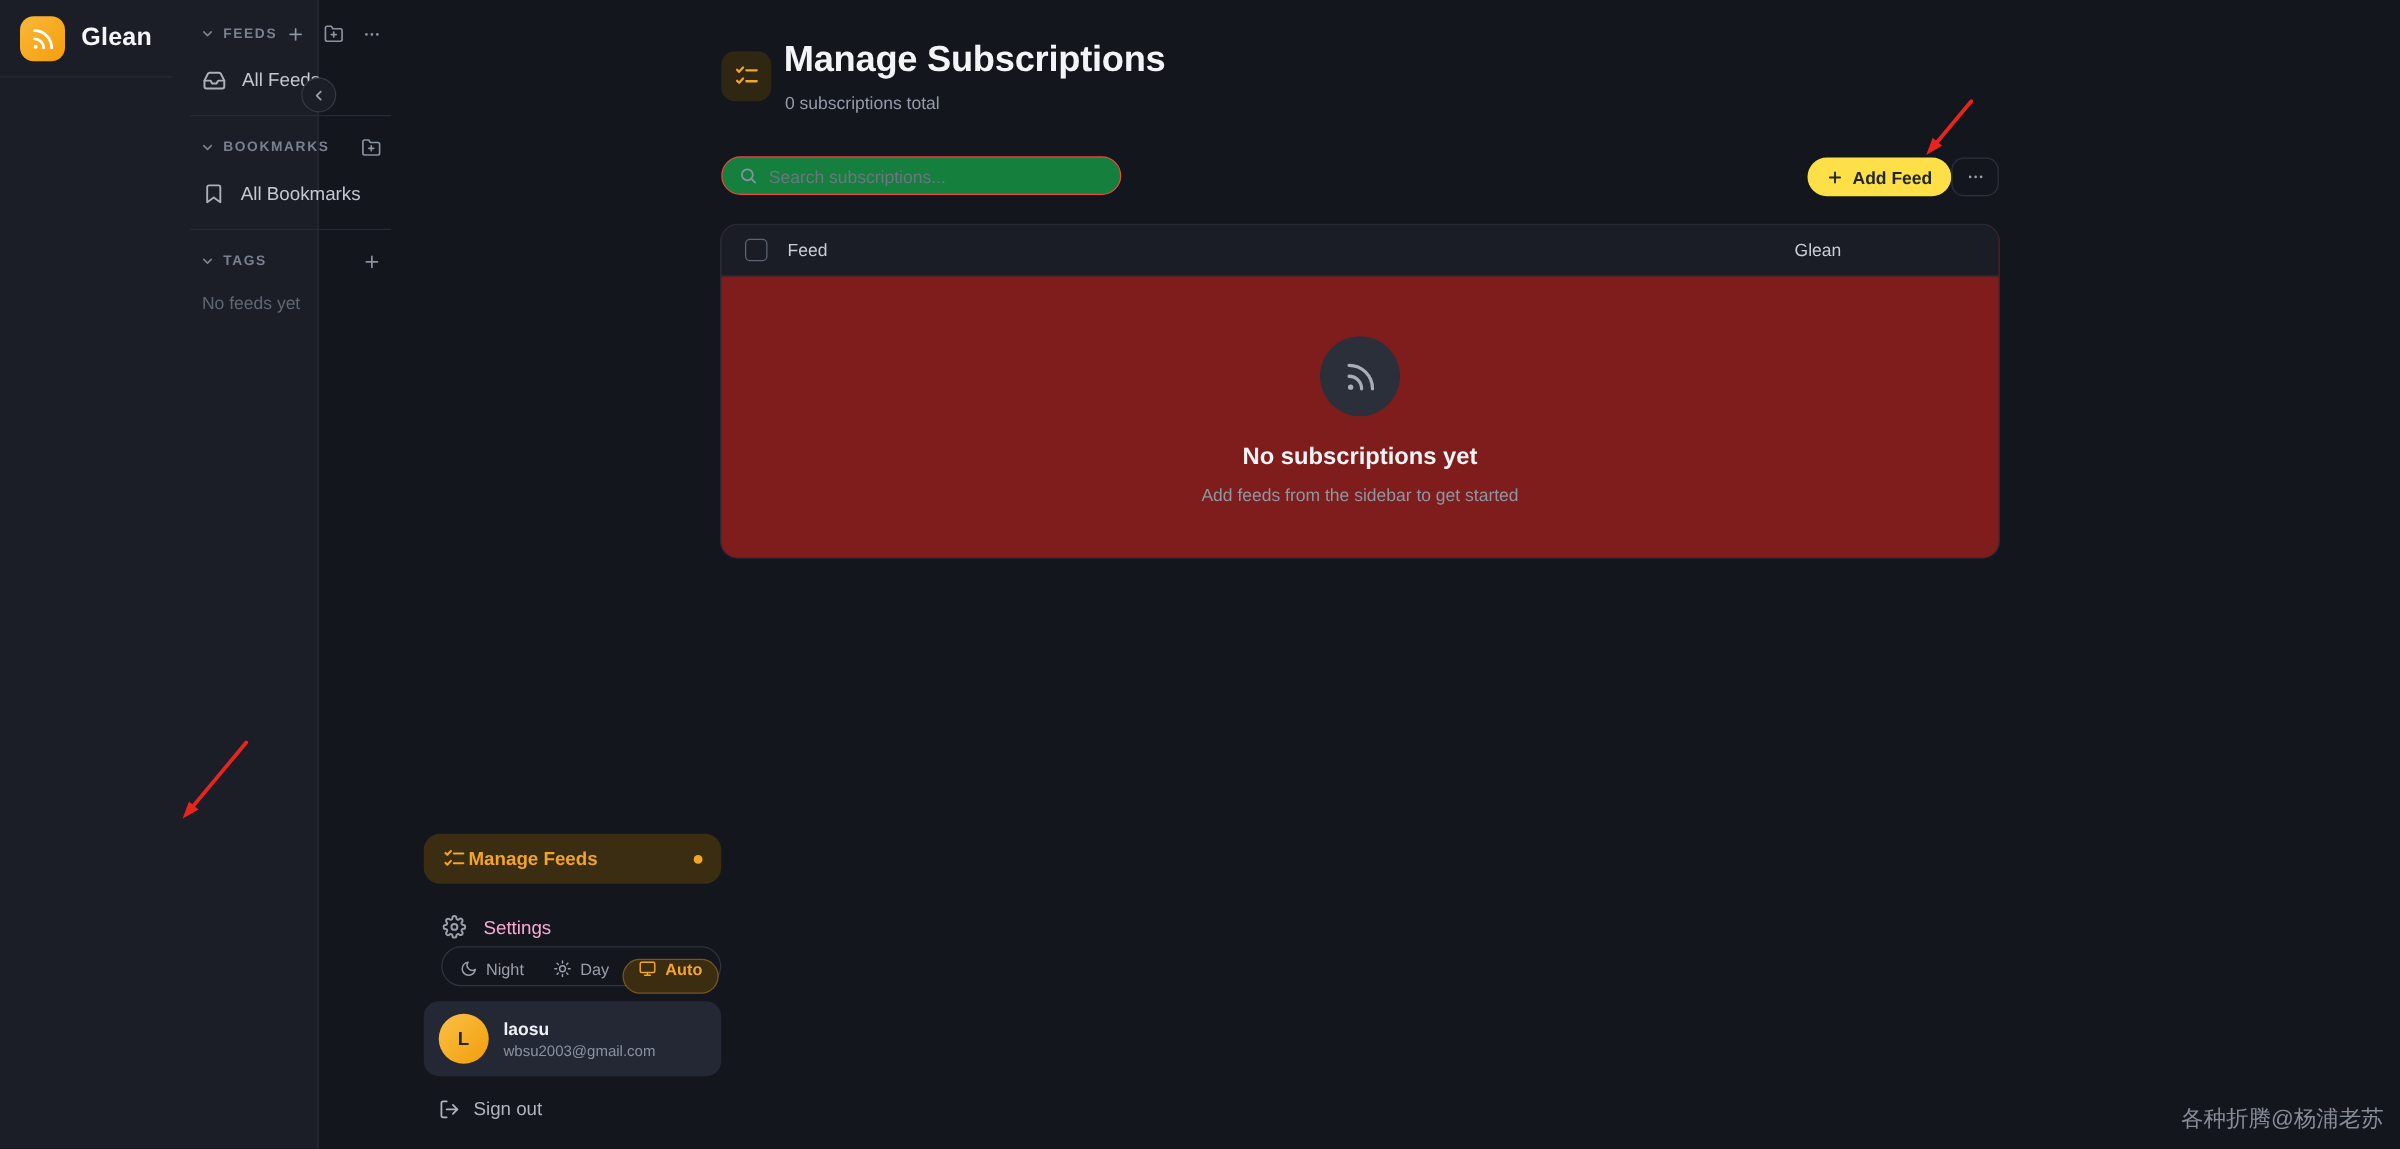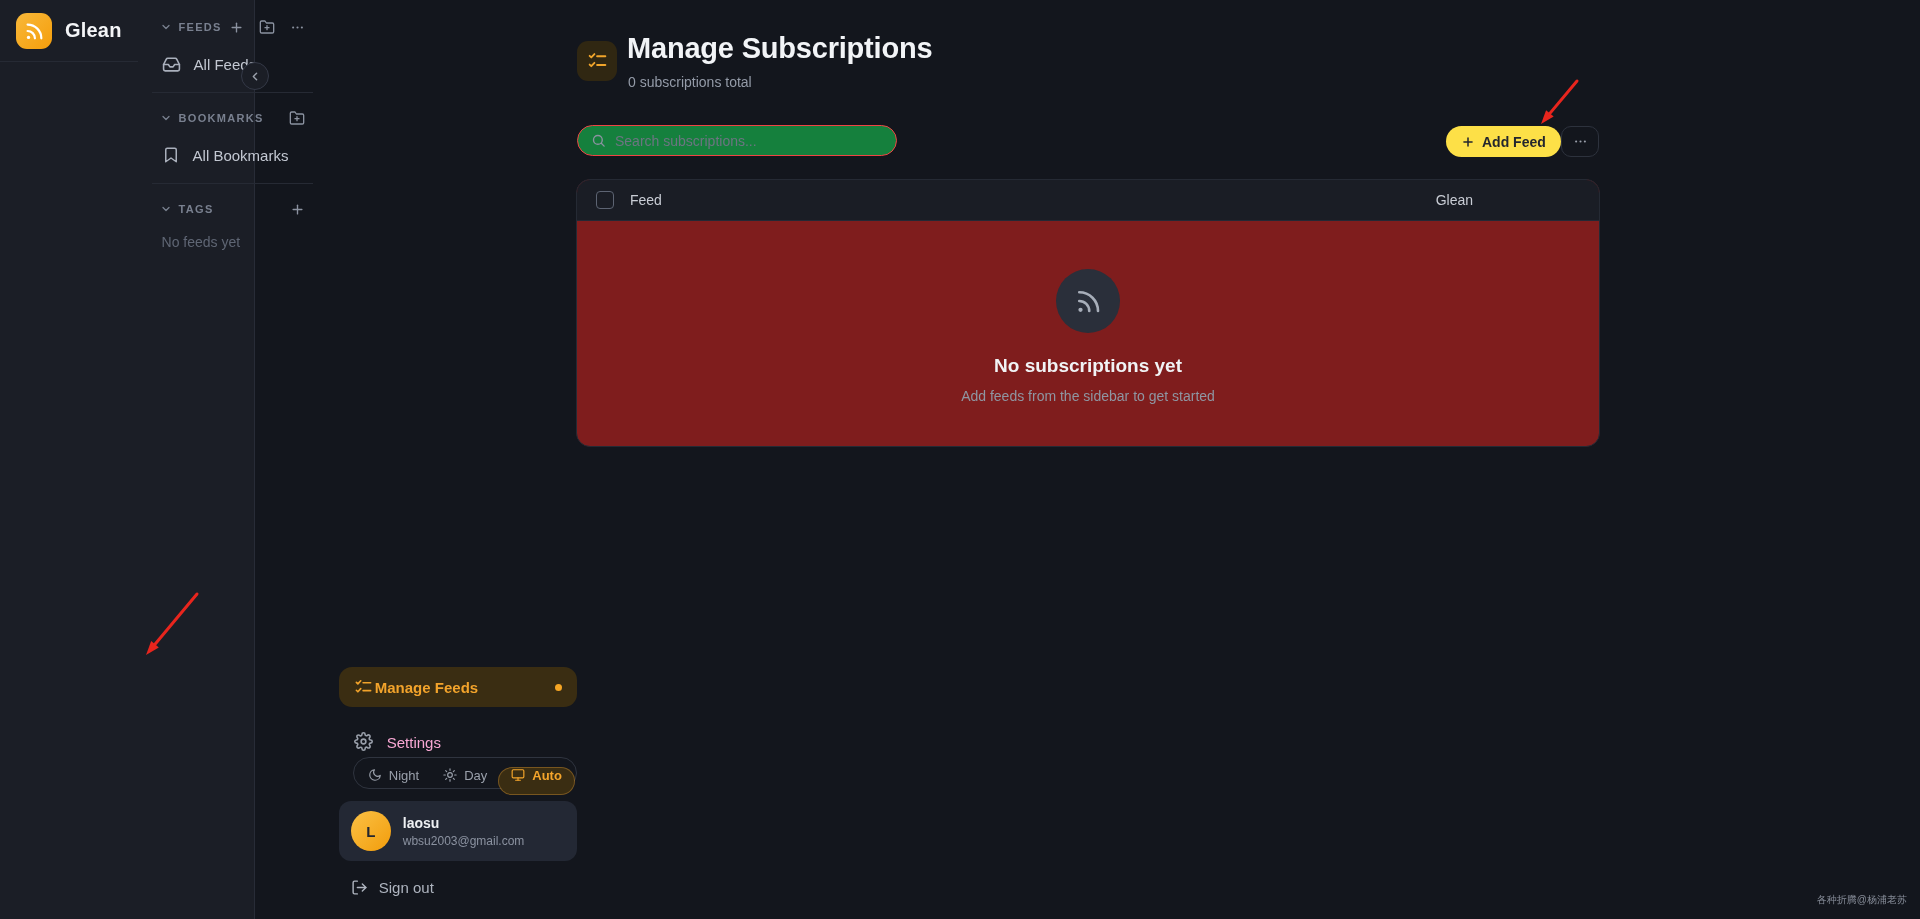--- a/index.html
+++ b/index.html
@@ -156,21 +156,21 @@
   .table-empty { display: flex; flex-direction: column; align-items: center; padding-top: 48px; }
   .empty-circle {
     width: 64px; height: 64px; border-radius: 50%; background: #2a2f3a;
     color: #a7aeb9; display: flex; align-items: center; justify-content: center;
     margin-bottom: 22px;
   }
   .empty-title { color: #f1f3f5; font-size: 19px; font-weight: 700; margin-bottom: 11px; }
   .empty-subtitle { color: #8f96a2; font-size: 14px; }
 
   .annot-arrow { position: absolute; z-index: 20; pointer-events: none; }
-  .watermark { position: absolute; right: 13px; bottom: 12px; color: #868c98; font-size: 10px; }
+  .watermark { position: absolute; right: 13px; bottom: 12px; color: #868c98; font-size: 18px; }
 </style>
 </head>
 <body>
 
 <aside class="sidebar">
 
   <div class="logo-row">
     <div class="logo-badge">
       <svg width="22" height="22" viewBox="0 0 24 24" fill="none" stroke="currentColor" stroke-width="2.4" stroke-linecap="round">
         <path d="M5 12a8 8 0 0 1 8 8"></path>

